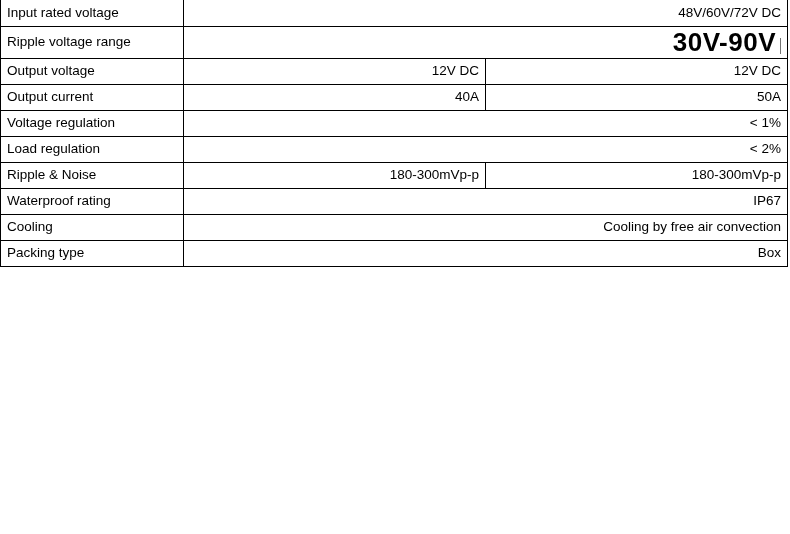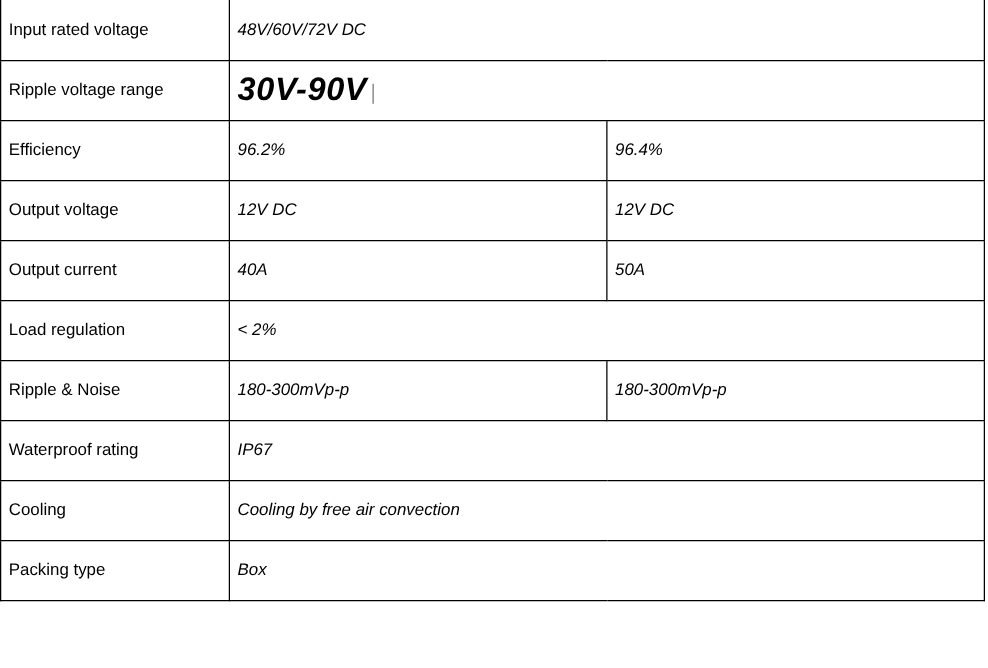--- a/index.html
+++ b/index.html
@@ -16,36 +16,35 @@
   }
   .spec-table {
     width: 788px;
     border-collapse: collapse;
     table-layout: fixed;
   }
   .spec-table td {
     border: 1px solid #000000;
     font-size: 13.5px;
     line-height: 1.2;
-    height: 48px;
+    height: 26px;
     box-sizing: border-box;
     padding: 0 6px;
     vertical-align: middle;
   }
   .spec-table tr:first-child td {
     border-top: none;
   }
   .label-cell {
     width: 183px;
     text-align: left;
     font-size: 14px;
   }
   .value-cell {
-    text-align: left;
-    font-style: italic;
+    text-align: right;
   }
   .big-value {
     font-size: 26px;
     font-weight: bold;
     letter-spacing: 0.5px;
   }
   .small-value {
     font-size: 12.5px;
   }
   .caret {
@@ -67,33 +66,32 @@
       <td class="label-cell">Input rated voltage</td>
       <td class="value-cell small-value" colspan="2">48V/60V/72V DC</td>
     </tr>
     <tr>
       <td class="label-cell">Ripple voltage range</td>
       <td class="value-cell" colspan="2">
         <span class="big-value">30V-90V</span><span class="caret"></span>
       </td>
     </tr>
     <tr>
-      <td class="label-cell">Efficiency</td>
-      <td class="value-cell">96.2%</td>
-      <td class="value-cell">96.4%</td>
-    </tr>
-    <tr>
       <td class="label-cell">Output voltage</td>
       <td class="value-cell">12V DC</td>
       <td class="value-cell">12V DC</td>
     </tr>
     <tr>
       <td class="label-cell">Output current</td>
       <td class="value-cell">40A</td>
       <td class="value-cell">50A</td>
+    </tr>
+    <tr>
+      <td class="label-cell">Voltage regulation</td>
+      <td class="value-cell" colspan="2">&lt; 1%</td>
     </tr>
     <tr>
       <td class="label-cell">Load regulation</td>
       <td class="value-cell" colspan="2">&lt; 2%</td>
     </tr>
     <tr>
       <td class="label-cell">Ripple &amp; Noise</td>
       <td class="value-cell">180-300mVp-p</td>
       <td class="value-cell">180-300mVp-p</td>
     </tr>

